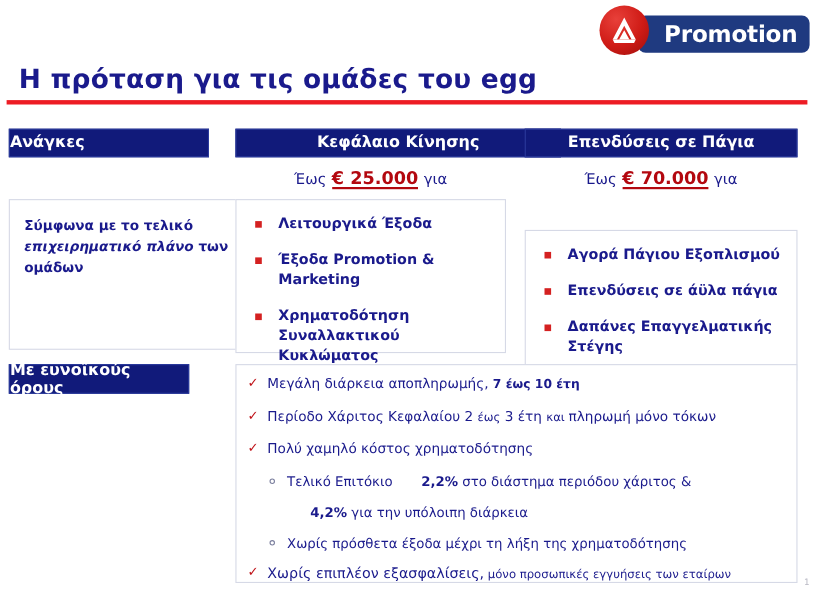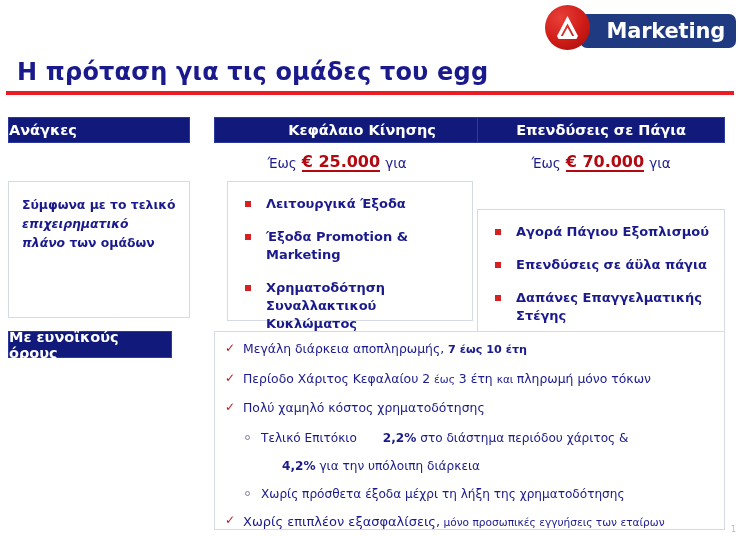--- a/index.html
+++ b/index.html
@@ -120,22 +120,22 @@
     line-height: 1.05;
   }
 
   
   .panel {
     position: absolute;
     background: #ffffff;
     border: 1px solid #d6d9e6;
     box-sizing: border-box;
   }
-  #panel-needs   { left: 8px;   top: 181px; width: 182px; height: 137px; }
-  #panel-working { left: 227px; top: 181px; width: 246px; height: 140px; }
+  #panel-needs   { left: 8px;   top: 181px; width: 216px; height: 137px; }
+  #panel-working { left: 214px; top: 181px; width: 246px; height: 140px; }
   #panel-fixed   { left: 477px; top: 181px; width: 248px; height: 137px; margin-top: 28px; }
   #panel-terms   { left: 214px; top: 331px; width: 511px; height: 199px; }
 
   
   .needs-text {
     padding: 14px 13px 0 13px;
     font-size: 12.4px;
     line-height: 1.52;
     color: #1a1a8c;
     font-weight: bold;
@@ -228,21 +228,21 @@
     bottom: 2px;
     font-size: 8px;
     color: #b9b9c4;
   }
 </style>
 </head>
 <body>
 
 <div class="logo-wrap">
   <div class="logo-word">
-    <span>Marketing</span>
+    <span>Promotion</span>
   </div>
   <div class="logo-mark">
     <svg width="45" height="45" viewBox="0 0 45 45" aria-hidden="true">
       <path d="M22.5 11 L33 31 L29.2 31 L22.5 18.4 L15.8 31 L12 31 Z" fill="#ffffff"></path>
       <path d="M22.5 22.6 L27.2 31 L17.8 31 Z" fill="#ffffff"></path>
       <path d="M12 31 L33 31 L31.4 34 L13.6 34 Z" fill="#ffffff"></path>
     </svg>
   </div>
 </div>
 

